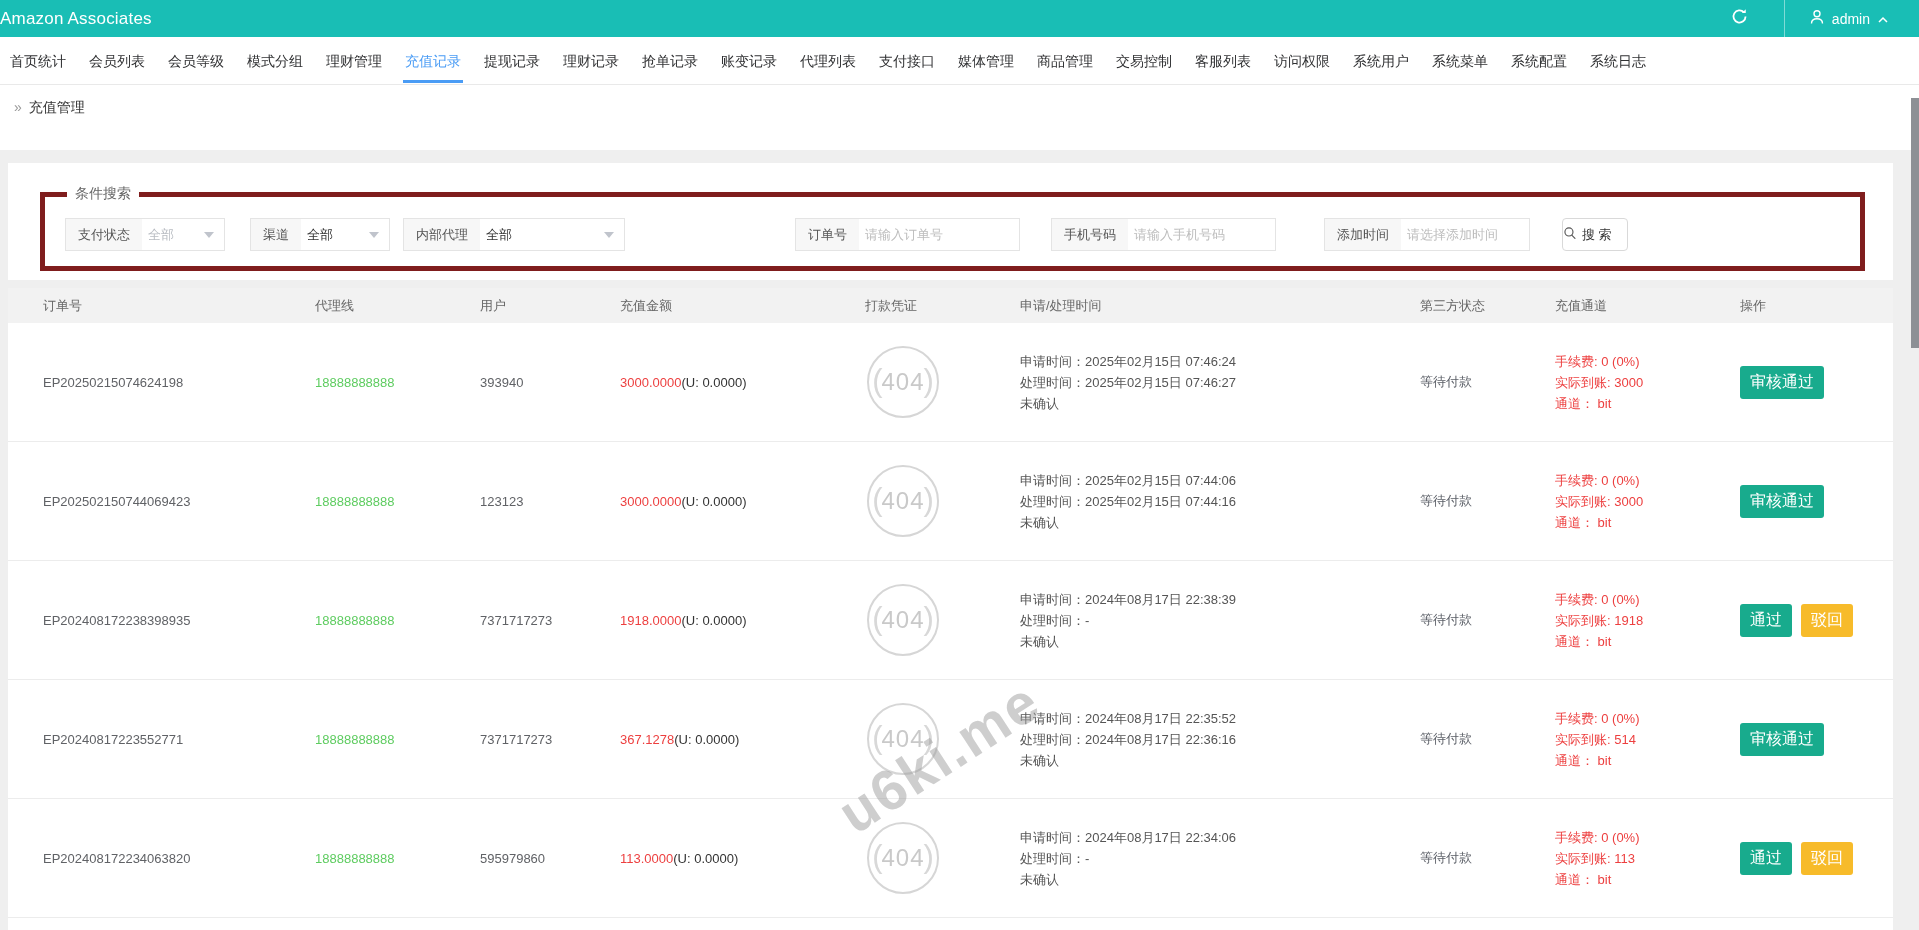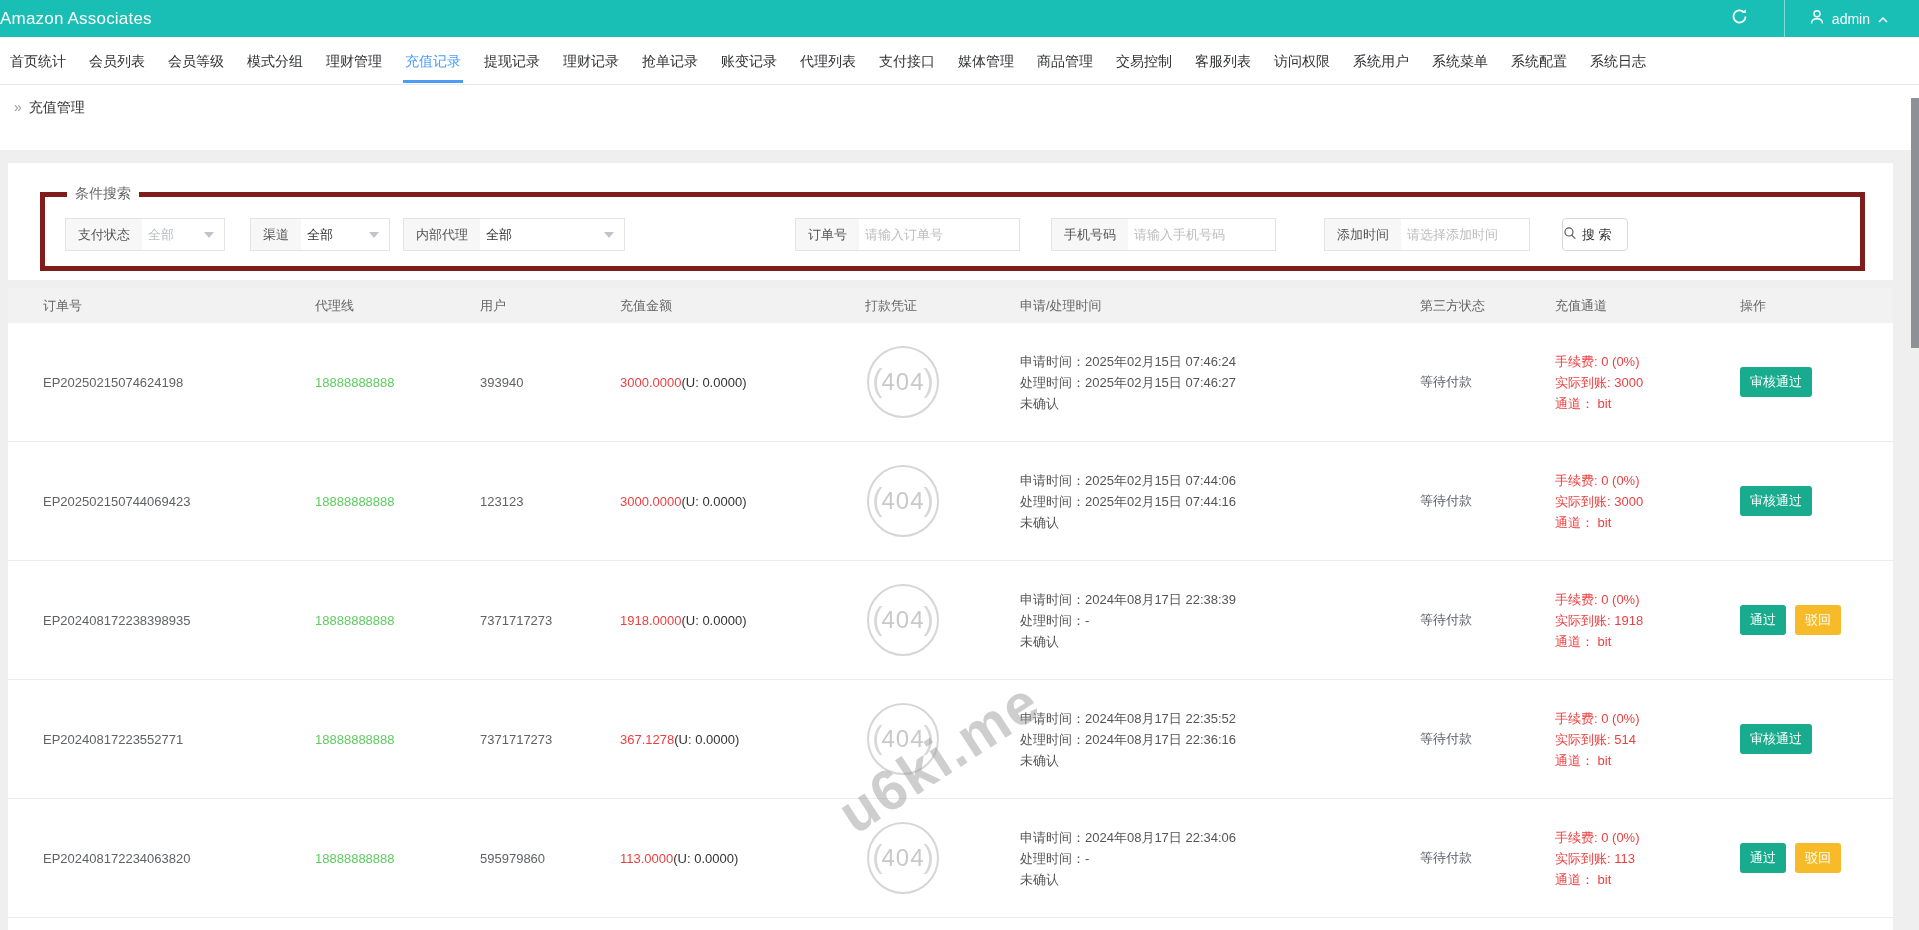--- a/index.html
+++ b/index.html
@@ -55,21 +55,21 @@
   .td-user { color:#606266; }
   .amt-red { color:#ed3f3f; }
   .amt-suffix { color:#333; }
   .td-time { line-height:21px; color:#555; }
   .td-channel { color:#ed3f3f; line-height:21px; }
   .img404 { width:72px; height:72px; border:2px solid #d6d6d6; border-radius:50%; display:flex; align-items:center; justify-content:center; margin-left:2px; background:#fff; }
   .num404 { font-size:24px; color:#c9c9c9; letter-spacing:1px; }
   .paren { font-size:31px; font-weight:300; color:#d8d8d8; line-height:1; position:relative; top:-2px; }
   .paren.open { margin-right:-1px; margin-left:-8px; }
   .paren.close { margin-left:-1px; margin-right:-8px; }
-  .btn { border:none; color:#fff; font-size:13px; padding:6px 10px; border-radius:3px; cursor:pointer; margin-right:9px; font-family:inherit; white-space:nowrap; }
+  .btn { border:none; color:#fff; font-size:16px; padding:6px 10px; border-radius:3px; cursor:pointer; margin-right:9px; font-family:inherit; white-space:nowrap; }
   .btn.green { background:#18ab8d; }
   .btn.yellow { background:#f7bb2a; }
 
   
   .watermark { position:absolute; left:852px; top:498px; font-size:57px; line-height:57px; font-weight:700; letter-spacing:2px;
     color:#9e9e9e; opacity:.5; transform:rotate(-33deg); transform-origin:left bottom; z-index:5; pointer-events:none; }
 
   
   .scroll-thumb { position:absolute; right:0; top:98px; width:8px; height:250px; background:#8d9095; z-index:9; cursor:grab; }
 </style>

